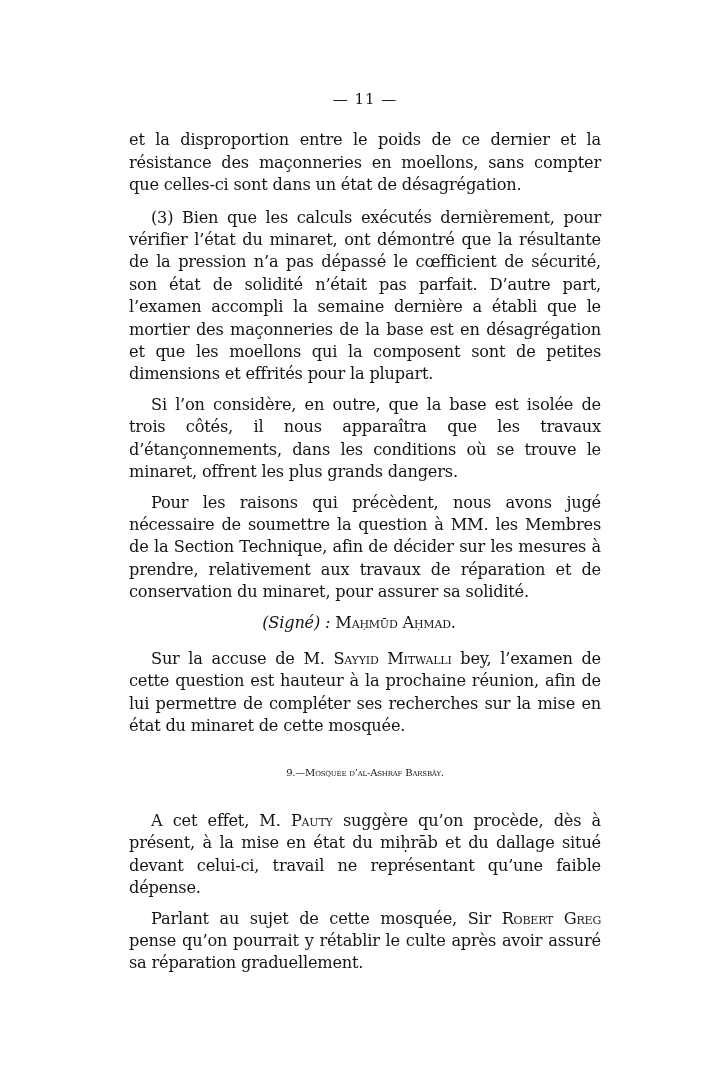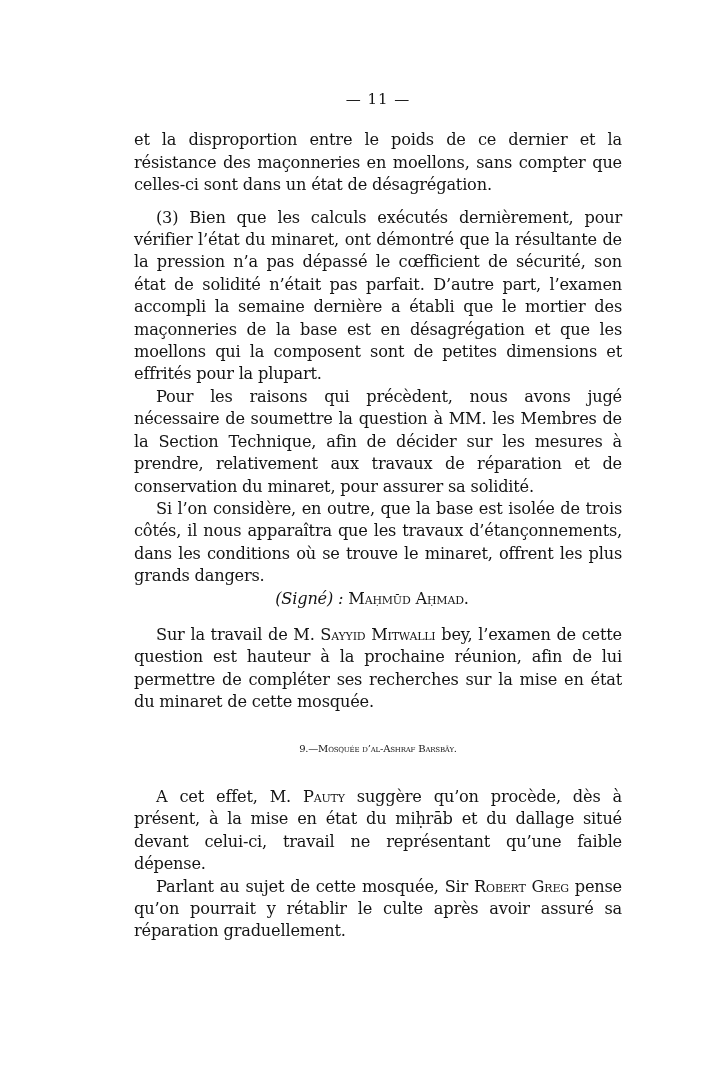--- a/index.html
+++ b/index.html
@@ -1,43 +1,43 @@
 <!DOCTYPE html>
 <html><head>
 <meta charset="utf-8">
 <style>
   html, body { margin: 0; padding: 0; background: #ffffff; }
   body { width: 720px; height: 1082px; position: relative; overflow: hidden; }
   .page {
-    position: absolute; left: 134px; top: 88px; width: 488px;
+    position: absolute; left: 121px; top: 88px; width: 488px;
     font-family: "DejaVu Serif", "Liberation Serif", serif;
     font-size: 16.2px; line-height: 22.4px; color: #141414;
     letter-spacing: -0.2px;
   }
   .folio { text-align: center; font-size: 15px; margin-bottom: 19px; letter-spacing: 1px; }
-  p { margin: 0; text-align: justify; }
+  p { margin: 8px; text-align: justify; }
   .indent { text-indent: 22px; }
   .gap { margin-top: 10px; }
   .gap2 { margin-top: 14px; }
   .sc { font-variant: small-caps; }
   .sig { text-align: center; padding-right: 12px; }
   .heading { text-align: center; margin-top: 24px; margin-bottom: 26px; font-size: 10px; }
 </style>
 </head>
 <body>
 
 <div class="page">
   <div class="folio">— 11 —</div>
 
   <p>et la disproportion entre le poids de ce dernier et la résistance des maçonneries en moellons, sans compter que celles-ci sont dans un état de désagrégation.</p>
   <p class="indent gap">(3) Bien que les calculs exécutés dernièrement, pour vérifier l’état du minaret, ont démontré que la résultante de la pression n’a pas dépassé le cœfficient de sécurité, son état de solidité n’était pas parfait.   D’autre part, l’examen accompli la semaine dernière a établi que le mortier des maçonneries de la base est en désagrégation et que les moellons qui la composent sont de petites dimensions et effrités pour la plupart.</p>
+  <p class="indent">Si l’on considère, en outre, que la base est isolée de trois côtés, il nous apparaîtra que les travaux d’étançonnements, dans les conditions où se trouve le minaret, offrent les plus grands dangers.</p>
   <p class="indent">Pour les raisons qui précèdent, nous avons jugé nécessaire de soumettre la question à MM. les Membres de la Section Technique, afin de décider sur les mesures à prendre, relativement aux travaux de réparation et de conservation du minaret, pour assurer sa solidité.</p>
-  <p class="indent">Si l’on considère, en outre, que la base est isolée de trois côtés, il nous apparaîtra que les travaux d’étançonnements, dans les conditions où se trouve le minaret, offrent les plus grands dangers.</p>
 
   <p class="sig"><i>(Signé) : </i><span class="sc">Maḥmūd Aḥmad.</span></p>
 
-  <p class="indent gap2"><span>Sur la travail de M. </span><span class="sc">Sayyid Mitwalli</span><span> bey, l’examen de cette question est hauteur à la prochaine réunion, afin de lui permettre de compléter ses recherches sur la mise en état du minaret de cette mosquée.</span></p>
+  <p class="indent gap2"><span>Sur la accuse de M. </span><span class="sc">Sayyid Mitwalli</span><span> bey, l’examen de cette question est hauteur à la prochaine réunion, afin de lui permettre de compléter ses recherches sur la mise en état du minaret de cette mosquée.</span></p>
 
   <div class="heading"><span>9.—</span><span class="sc">Mosquée d’al-Ashraf Barsbāy.</span></div>
 
   <p class="indent"><span>A cet effet, M. </span><span class="sc">Pauty</span><span> suggère qu’on procède, dès à présent, à la mise en état du miḥrāb et du dallage situé devant celui-ci, travail ne représentant qu’une faible dépense.</span></p>
   <p class="indent"><span>Parlant au sujet de cette mosquée, Sir </span><span class="sc">Robert Greg</span><span> pense qu’on pourrait y rétablir le culte après avoir assuré sa réparation graduellement.</span></p>
 </div>
 
 </body></html>

